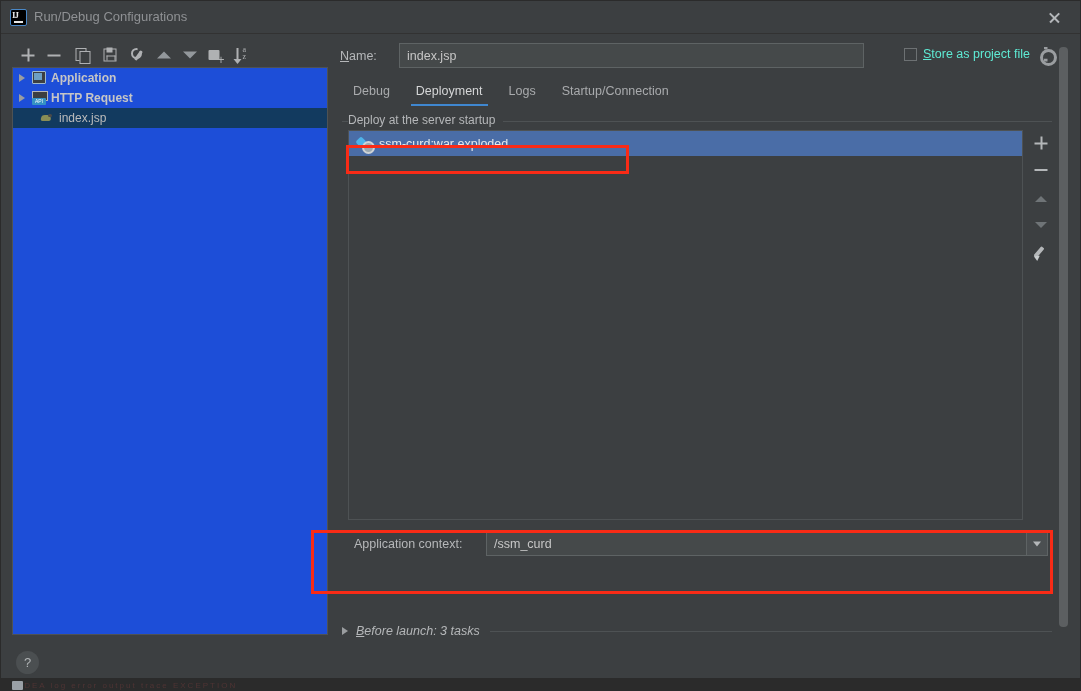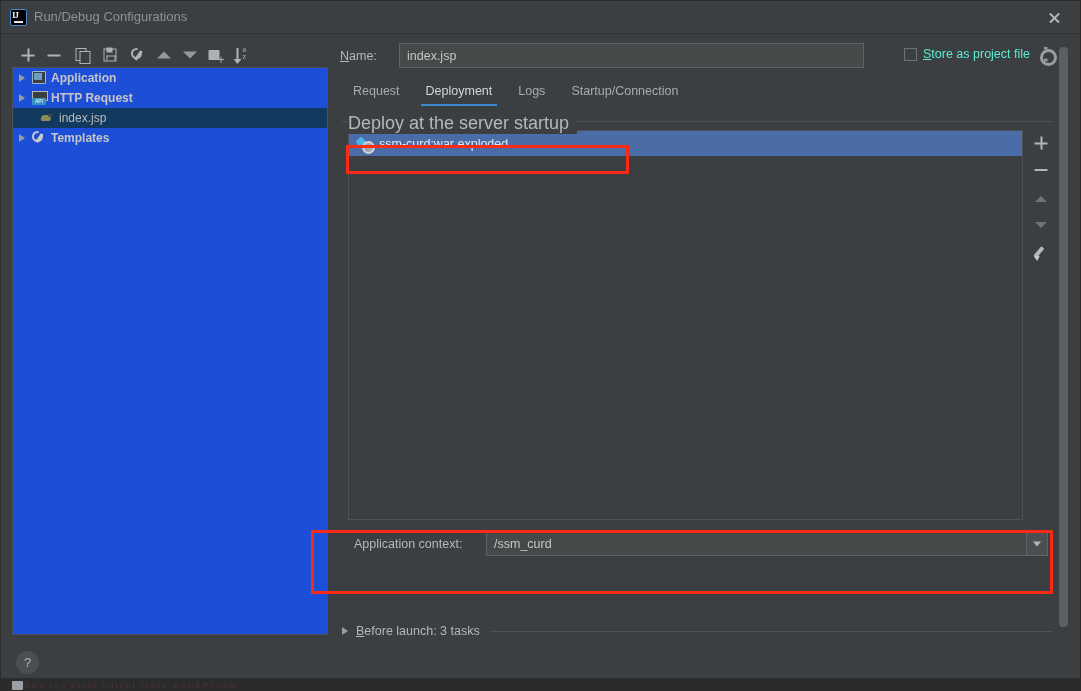--- a/index.html
+++ b/index.html
@@ -270,21 +270,21 @@
   }
   .tab.active { color: #d5d6d7; }
   .tab.active::after {
     content: ""; position: absolute; left: 8px; right: 8px; bottom: 1px;
     height: 2px; background: #3f87d0;
   }
 
   
   .deploy-group { position: absolute; left: 6px; top: 74px; width: 710px; height: 470px; }
   .group-title {
-    position: absolute; left: 6px; top: 0; font-size: 18px; color: #b5b7b9;
+    position: absolute; left: 6px; top: 0; font-size: 12px; color: #b5b7b9;
     background: #3c3f41; padding-right: 8px; z-index: 2;
   }
   .group-line {
     position: absolute; left: 0; top: 8px; width: 710px; height: 1px; background: #4e5254;
   }
   .list-frame {
     position: absolute; left: 6px; top: 17px; width: 675px; height: 390px;
     border: 1px solid #4e5254; background: #3c3f41;
   }
   .list-row {
@@ -343,21 +343,21 @@
     border-left: 4.5px solid transparent; border-right: 4.5px solid transparent;
     border-top: 5px solid #b4b7b9;
   }
 
   
   .before-launch { position: absolute; left: 6px; top: 582px; width: 710px; height: 20px;
                    display: flex; align-items: center; cursor: pointer; }
   .bl-tri { width: 0; height: 0; margin-right: 8px;
             border-top: 4.5px solid transparent; border-bottom: 4.5px solid transparent;
             border-left: 6px solid #9a9da0; }
-  .bl-label { font-size: 12.5px; color: #b5b7b9; white-space: nowrap; }
+  .bl-label { font-size: 12.5px; color: #b5b7b9; white-space: nowrap; font-style: italic; }
   .bl-label u { text-decoration: underline; }
   .bl-line { flex: 1; height: 1px; background: #4e5254; margin-left: 10px; }
 
   
   .vscroll {
     position: absolute; left: 1057px; top: 38px; width: 11px; height: 600px;
     background: #3c3f41;
   }
   .vscroll .thumb {
     position: absolute; left: 1px; top: 8px; width: 9px; height: 580px;
@@ -452,49 +452,40 @@
           <span class="i-http"></span>
         </span>
       <span class="tree-label">HTTP Request</span>
     </div>
     <div class="tree-row child selected">
       <span class="tree-ico">
           <span class="i-tomcat-s"></span>
         </span>
       <span class="tree-label">index.jsp</span>
     </div>
-    <div class="tree-row group">
-      <span class="twisty">
-          <span class="tri-right"></span>
-        </span>
-      <span class="tree-ico">
-          <span class="i-templates"></span>
-        </span>
-      <span class="tree-label">Templates</span>
-    </div>
   </div>
 
   <div class="help-btn">
     <span>?</span>
   </div>
 
   <div class="content">
 
     <div class="name-row">
       <div class="name-label"><u>N</u>ame:</div>
       <input class="name-input" type="text" value="index.jsp" style="">
       <div class="store-wrap">
         <span class="checkbox"></span>
         <span class="store-label"><u>S</u>tore as project file</span>
         <span class="gear-ico"></span>
       </div>
     </div>
 
     <div class="tabs">
-      <div class="tab">Request</div>
+      <div class="tab">Debug</div>
       <div class="tab active">Deployment</div>
       <div class="tab">Logs</div>
       <div class="tab">Startup/Connection</div>
     </div>
 
     <div class="deploy-group">
       <div class="group-line"></div>
       <div class="group-title">Deploy at the server startup</div>
 
       <div class="list-frame">

